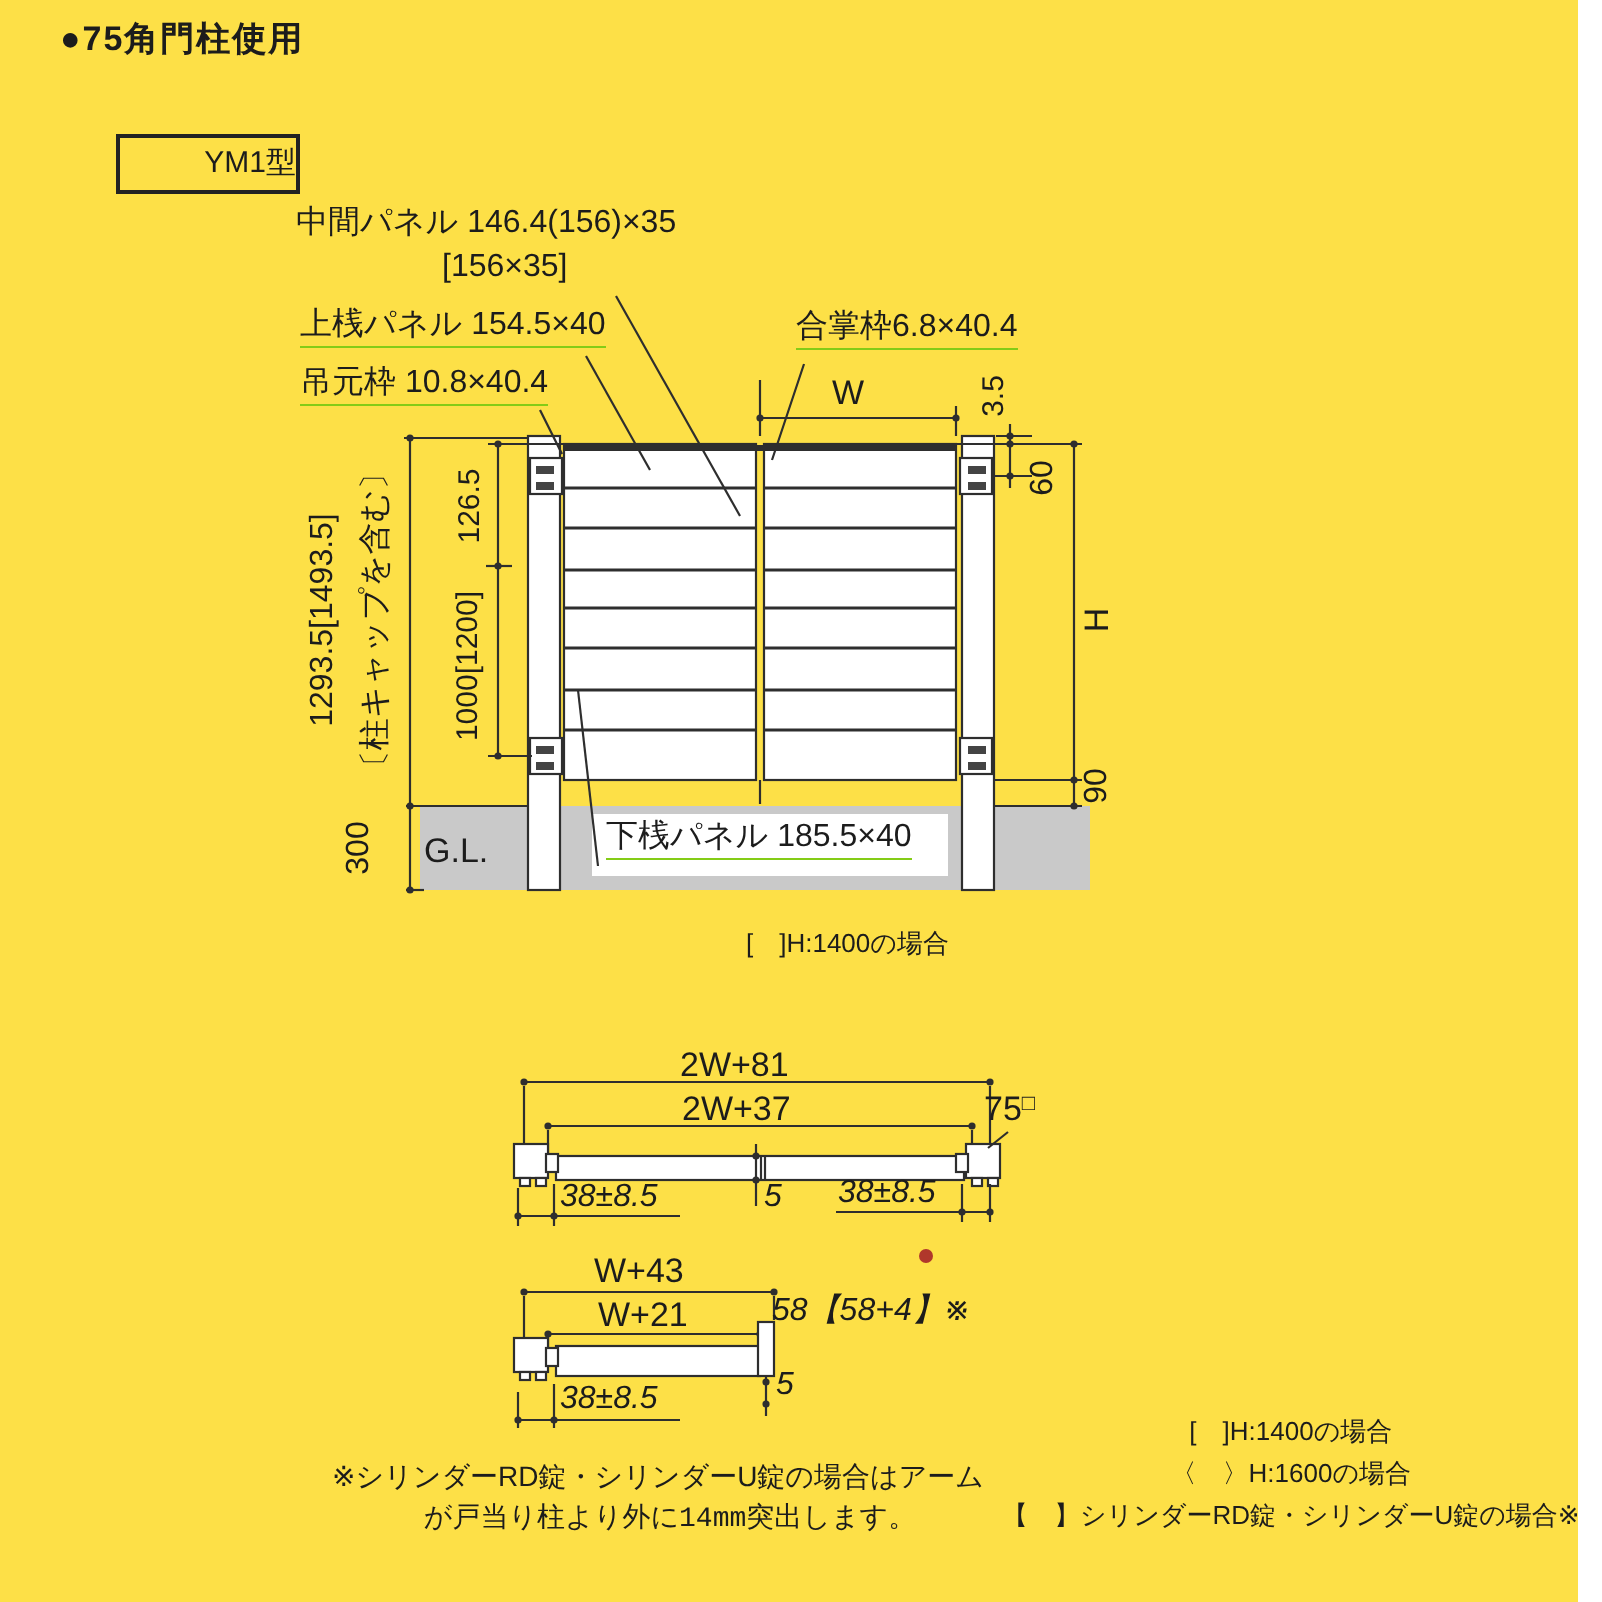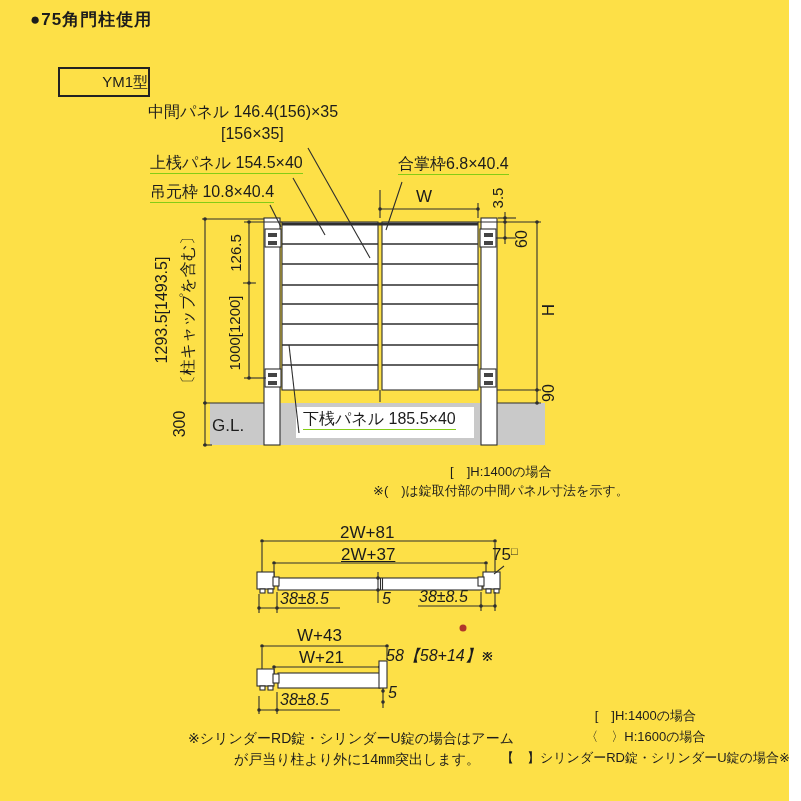--- a/index.html
+++ b/index.html
@@ -7,21 +7,21 @@
           font-family:"Liberation Sans","DejaVu Sans",sans-serif;color:#1c1c1c;}
   #drawing{position:absolute;left:0;top:0;z-index:1;}
   .lbl{position:absolute;white-space:nowrap;z-index:2;font-size:16px;line-height:1.15;}
   .vlbl{position:absolute;white-space:nowrap;z-index:2;font-size:16px;
         transform:translate(-50%,-50%) rotate(-90deg);}
   .ul{border-bottom:1px solid #84cc16;padding-bottom:1px;}
   .title{font-size:17px;font-weight:600;letter-spacing:1px;}
   .modelbox{position:absolute;left:58px;top:67px;width:88px;height:26px;z-index:2;
             border:2px solid #222;text-align:right;line-height:26px;font-size:15px;}
   .note{position:absolute;z-index:2;font-size:13px;line-height:19px;white-space:nowrap;text-align:center;}
-  .note14{font-size:14px;line-height:22px;margin-left:22px;}
+  .note14{font-size:14px;line-height:22px;}
   .dim17{font-size:17px;}
   .dim16{font-size:16px;font-style:italic;}
   .fs15{font-size:15px;}
   .sup{font-size:11px;vertical-align:5px;}
 </style>
 </head>
 <body>
 
 <div id="canvas">
 
@@ -210,33 +210,32 @@
   <div class="vlbl fs15" style="left:235px;top:253px;">126.5</div>
   <div class="vlbl fs15" style="left:234px;top:333px;">1000[1200]</div>
   <div class="vlbl" style="left:180px;top:424px;">300</div>
   <div class="vlbl fs15" style="left:497px;top:198px;">3.5</div>
   <div class="vlbl" style="left:522px;top:239px;">60</div>
   <div class="vlbl dim17" style="left:549px;top:310px;">H</div>
   <div class="vlbl" style="left:549px;top:393px;">90</div>
 
   <div class="note" style="left:373px;top:462px;">
     <div>[　]H:1400の場合</div>
-    <div>※(　)は錠取付部の中間パネル寸法を示す。</div>
   </div>
 
   <div class="lbl dim17" style="left:340px;top:523px;">2W+81</div>
-  <div class="lbl dim17" style="left:341px;top:545px;text-decoration:underline;">2W+37</div>
+  <div class="lbl dim17" style="left:341px;top:545px;">2W+37</div>
   <div class="lbl dim17" style="left:492px;top:545px;"><span>75</span><span class="sup">□</span></div>
   <div class="lbl dim16" style="left:280px;top:590px;">38±8.5</div>
   <div class="lbl dim16" style="left:382px;top:590px;">5</div>
   <div class="lbl dim16" style="left:419px;top:588px;">38±8.5</div>
 
   <div class="lbl dim17" style="left:297px;top:626px;">W+43</div>
   <div class="lbl dim17" style="left:299px;top:648px;">W+21</div>
-  <div class="lbl dim16" style="left:386px;top:647px;">58【58+14】※</div>
+  <div class="lbl dim16" style="left:386px;top:647px;">58【58+4】※</div>
   <div class="lbl dim16" style="left:388px;top:684px;">5</div>
   <div class="lbl dim16" style="left:280px;top:691px;">38±8.5</div>
 
   <div class="note note14" style="left:166px;top:727px;">
     <div>※シリンダーRD錠・シリンダーU錠の場合はアーム</div>
     <div style="margin-left:12px;font-family:Liberation Mono, monospace;">が戸当り柱より外に14mm突出します。</div>
   </div>
   <div class="note" style="left:501px;top:705px;">
     <div style="line-height:21px;">[　]H:1400の場合</div>
     <div style="line-height:21px;">〈　〉H:1600の場合</div>

